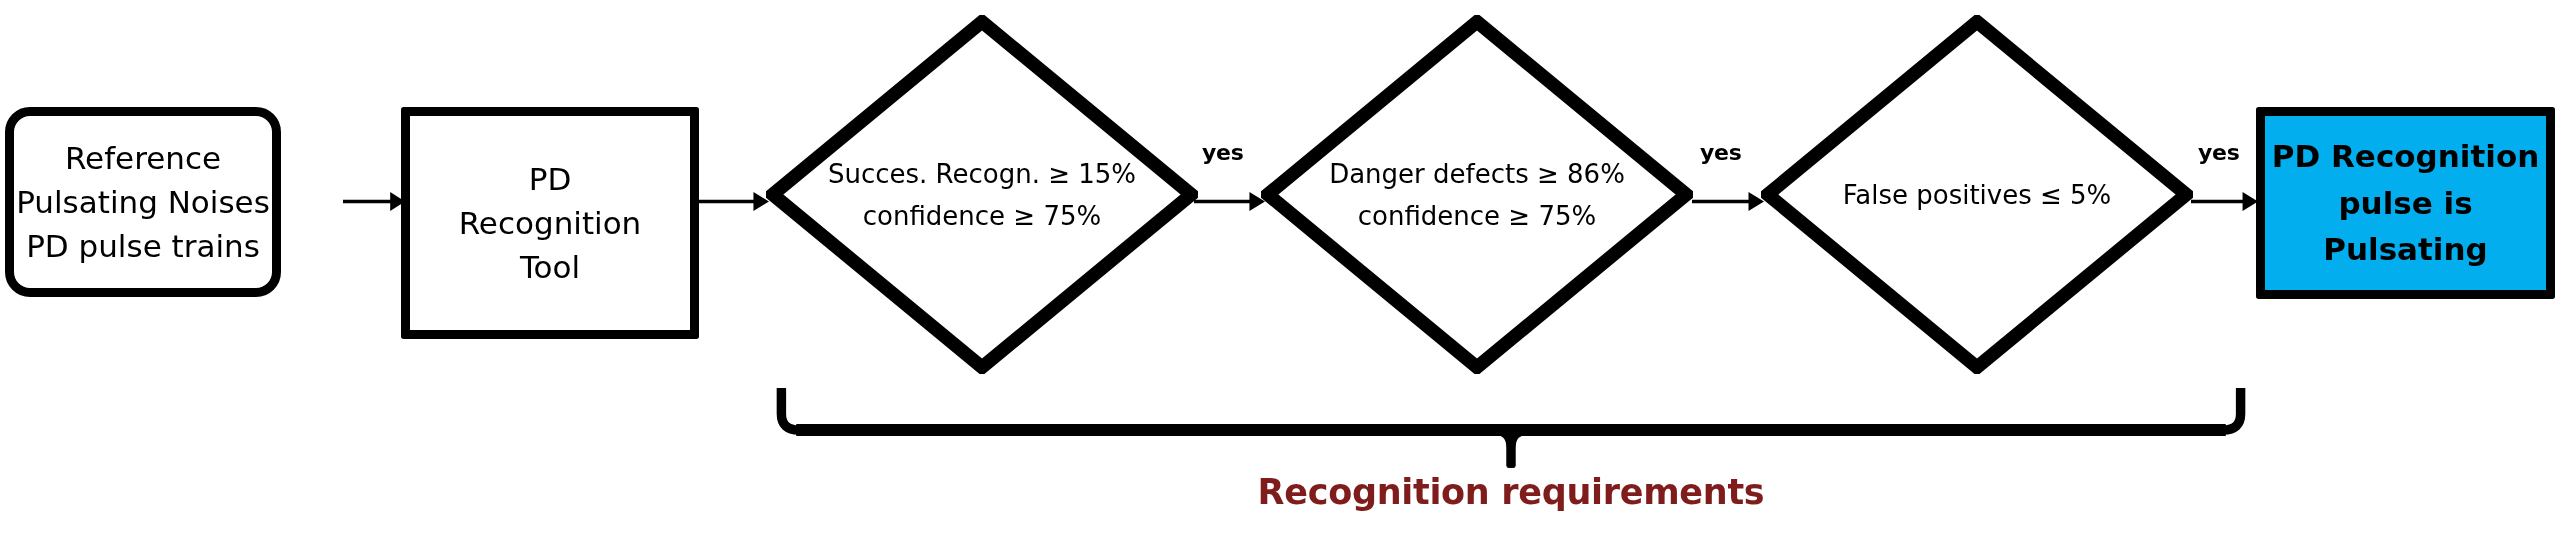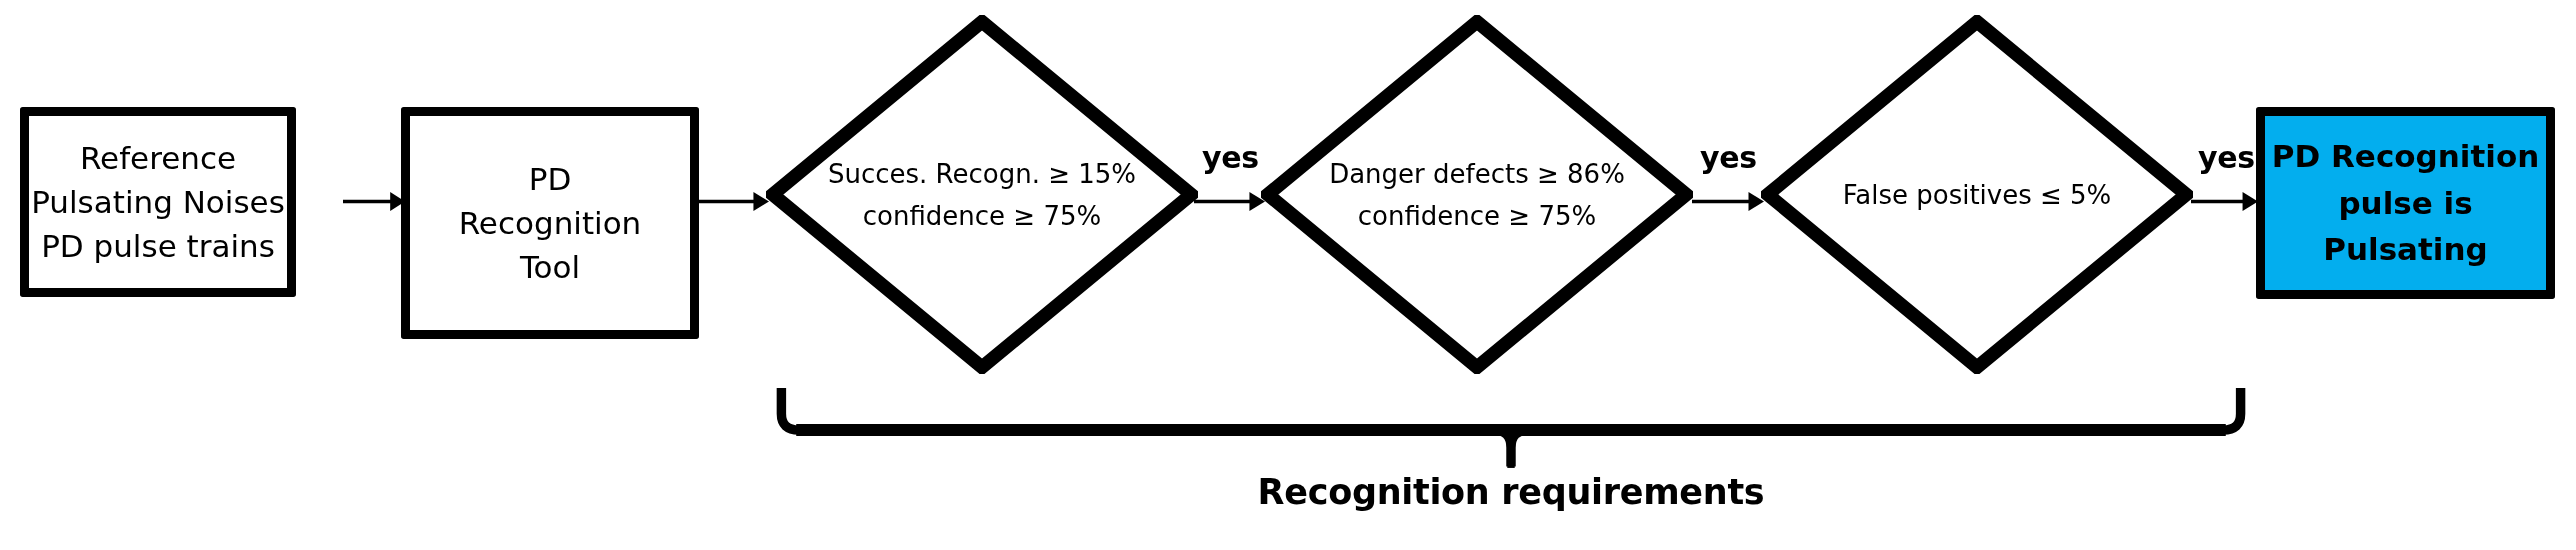--- a/index.html
+++ b/index.html
@@ -25,21 +25,21 @@
     text-align:center;
     color:#000000;
   }
   .proc .ln{
     display:block;
     font-size:31px;
     line-height:1.42;
     font-weight:400;
     white-space:nowrap;
   }
-  #box-input{left:20px;  top:107px; width:276px; height:190px;}
+  #box-input{left:5px;  top:107px; width:276px; height:190px;border-radius:25px;}
   #box-tool{ left:401px; top:107px; width:298px; height:232px;}
 
   #box-approved{
     left:2256px; top:107px; width:299px; height:192px;
     background:#03AEEE;
   }
   #box-approved .ln{
     font-size:31px;
     font-weight:700;
     line-height:1.5;
@@ -76,21 +76,21 @@
   .conn{position:absolute;height:31px;}
   .conn svg{display:block;width:100%;height:100%;}
   #conn-1{left:343px;  top:186px; width:62px;}
   #conn-2{left:698px; top:186px; width:71px;}
   #conn-3{left:1194px; top:186px; width:71px;}
   #conn-4{left:1692px; top:186px; width:72px;}
   #conn-5{left:2191px; top:186px; width:67px;}
 
   .yes{
     position:absolute;
-    font-size:30px;
+    font-size:22px;
     font-weight:700;
     color:#000000;
     white-space:nowrap;
     letter-spacing:-0.3px;
   }
   #yes-1{left:1202px; top:140px;}
   #yes-2{left:1700px; top:140px;}
   #yes-3{left:2198px; top:140px;}
 
   
@@ -103,21 +103,21 @@
   }
   #brace svg{display:block;width:100%;height:100%;}
   #brace-caption{
     position:absolute;
     left:776px;
     top:472px;
     width:1470px;
     text-align:center;
     font-size:35px;
     font-weight:700;
-    color:#000000;
+    color:#7f1d1d;
     white-space:nowrap;
     letter-spacing:-0.3px;
   }
 </style>
 </head>
 <body>
 
 <div id="canvas">
 
   <div class="proc" id="box-input">

